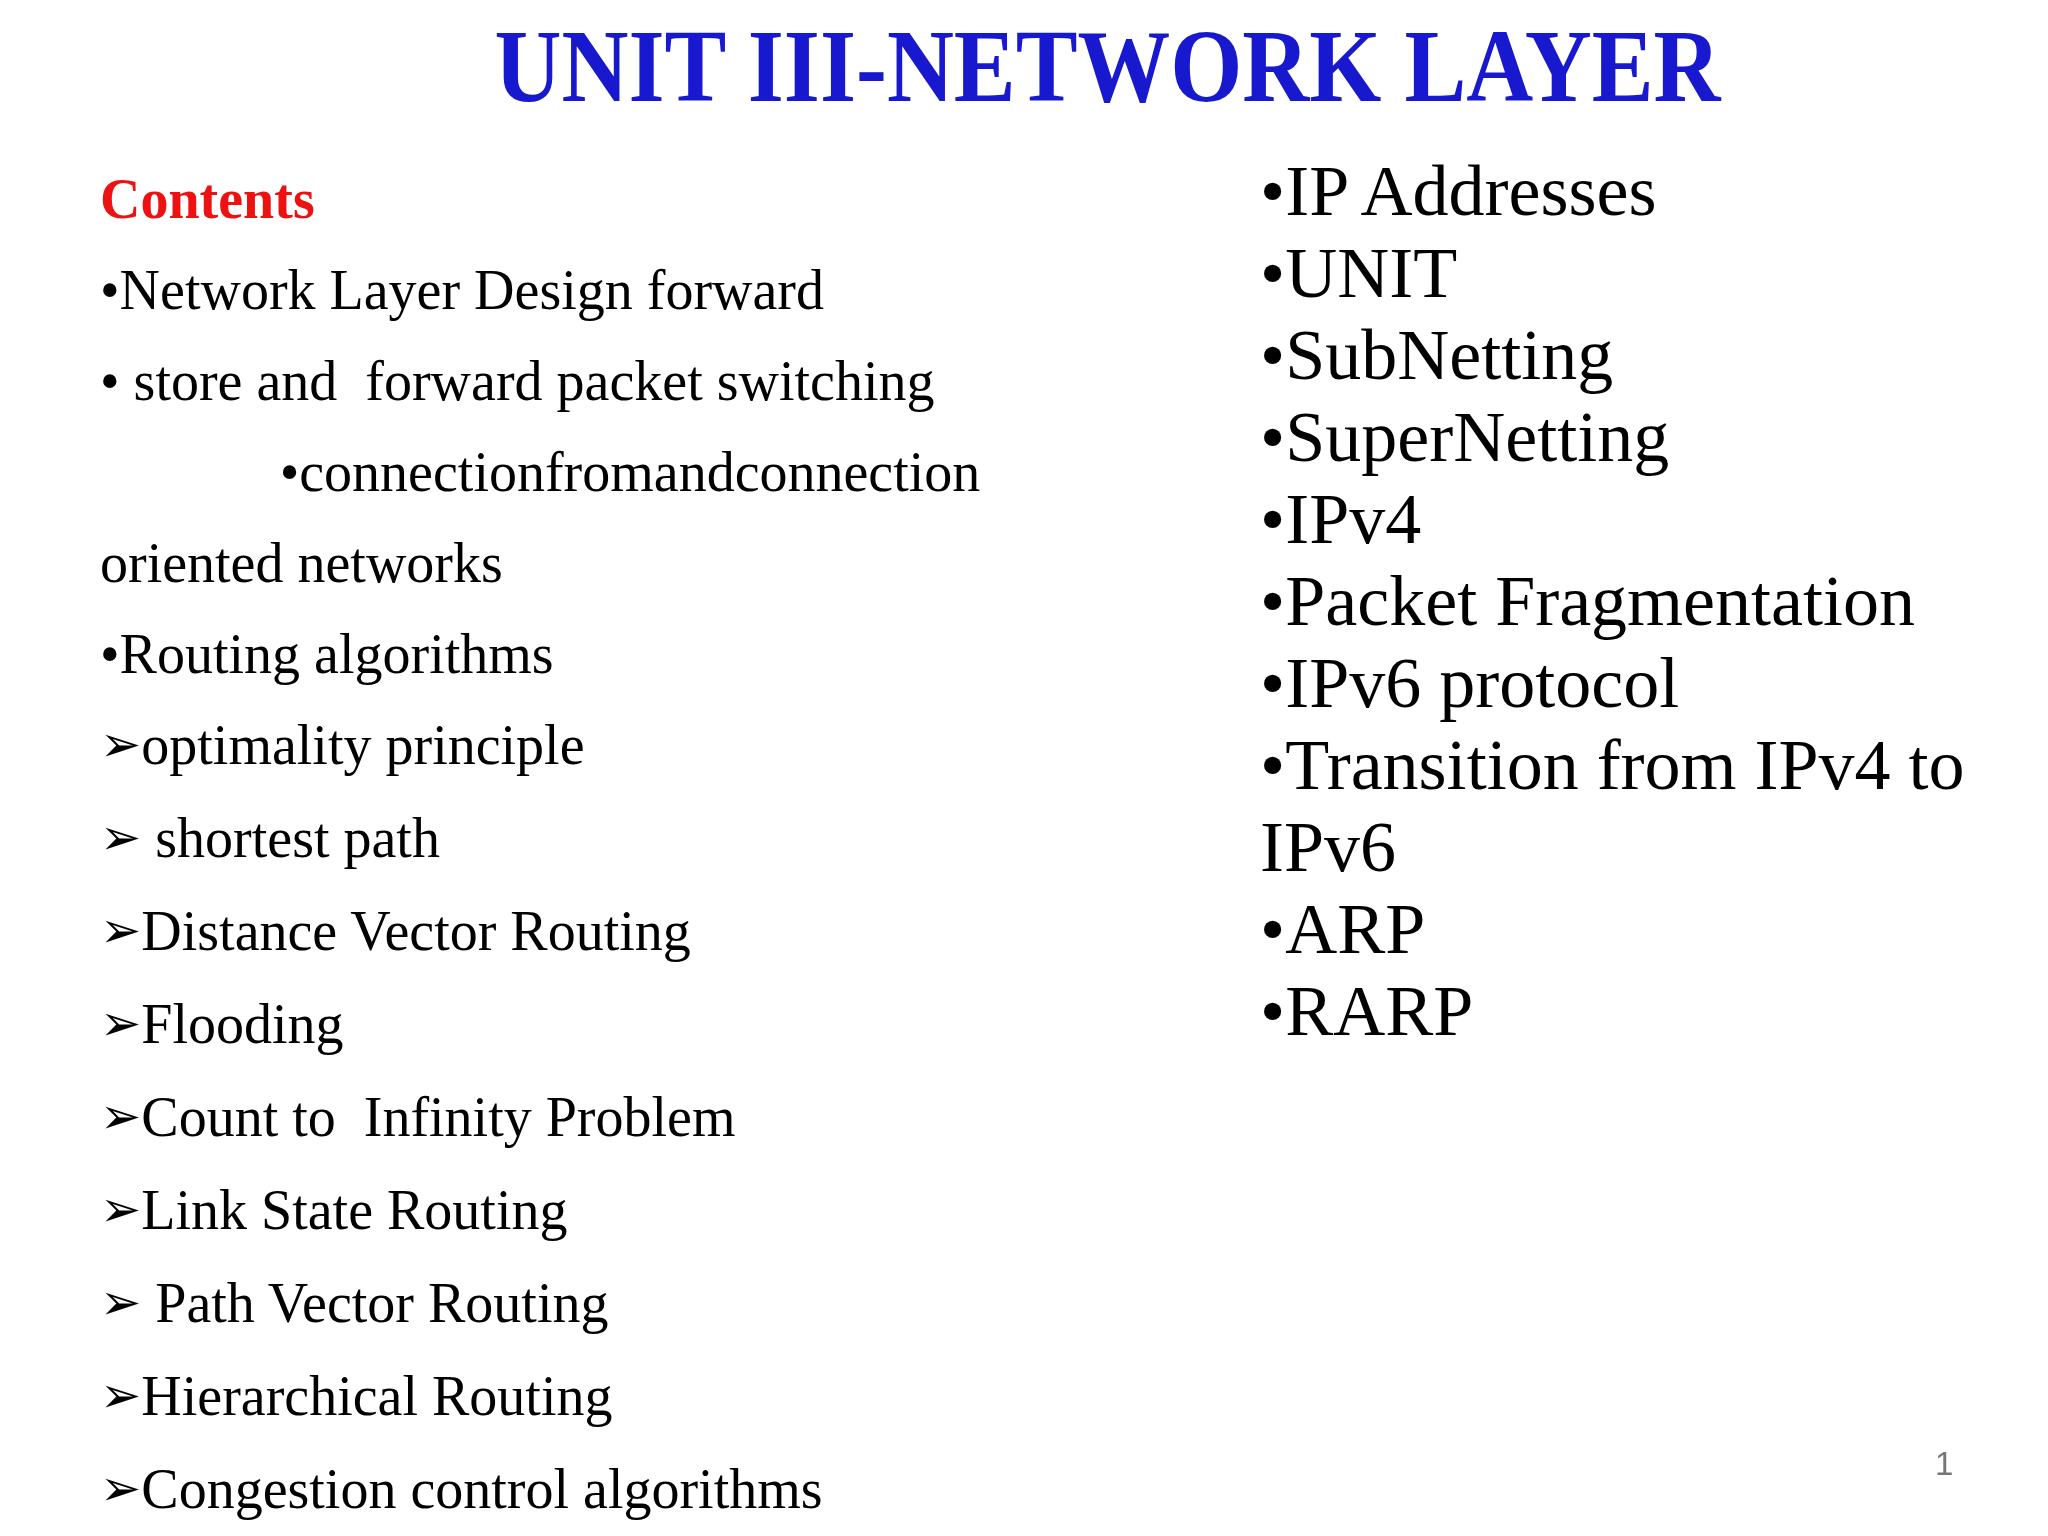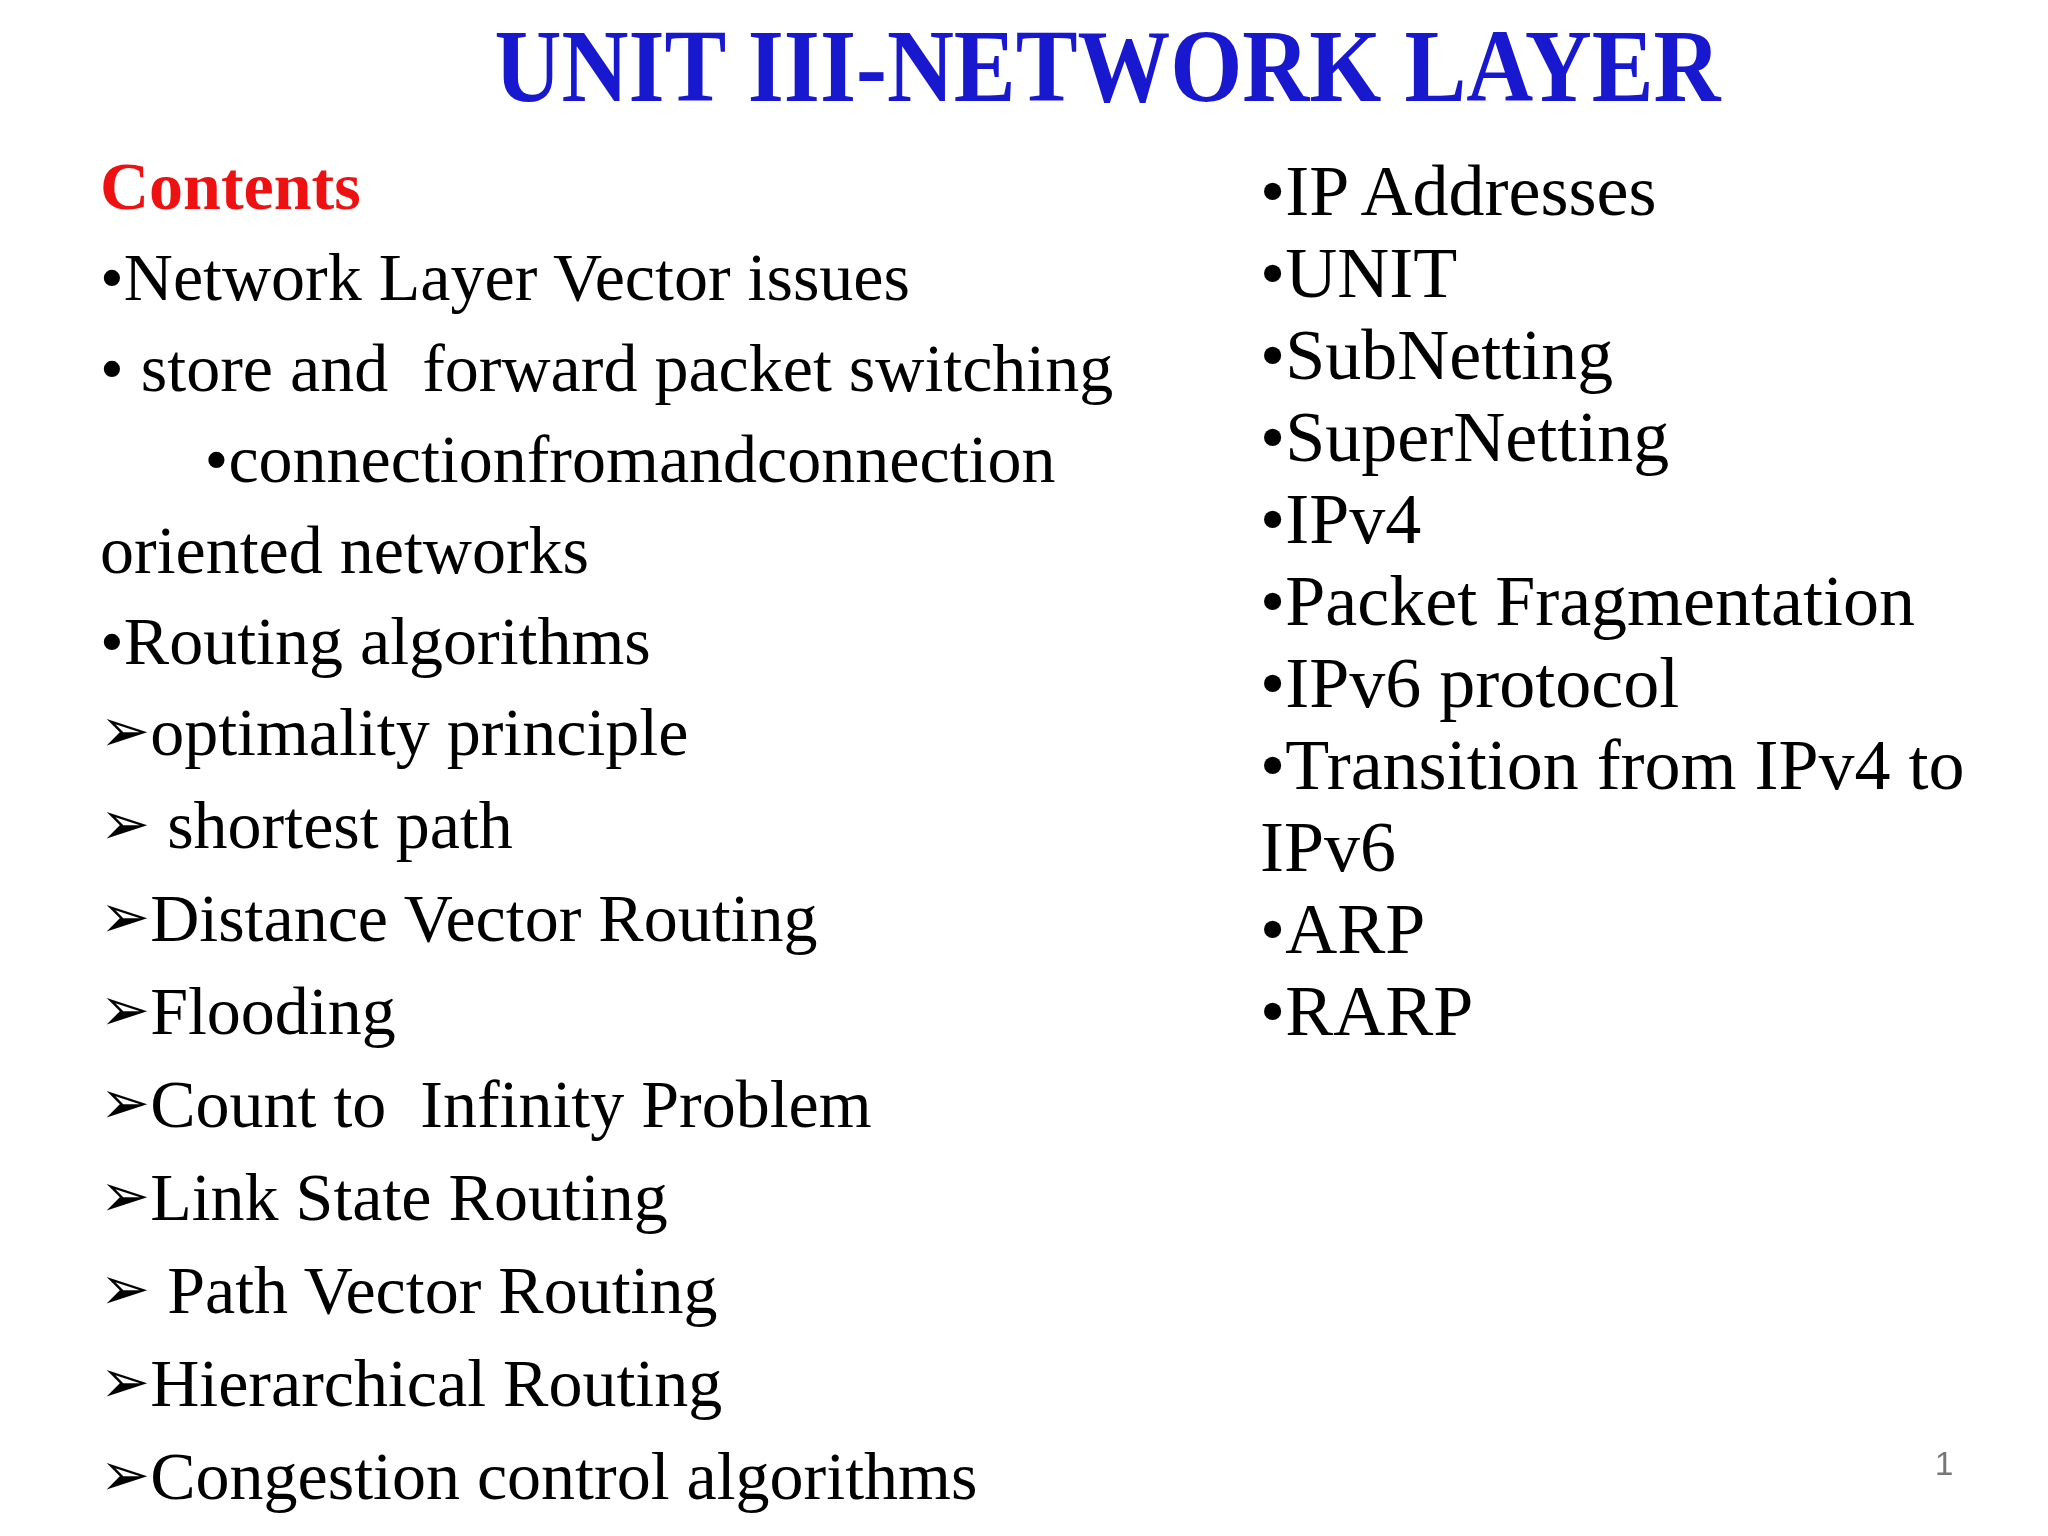--- a/index.html
+++ b/index.html
@@ -23,22 +23,22 @@
     line-height: 112px;
     font-weight: bold;
     color: #1818cf;
     transform: scaleX(0.90);
     white-space: pre;
   }
 
   
   .col { position: absolute; }
   .col-left {
-    left: 73px; top: 141px; width: 1060px;
-    font-size: 68px; line-height: 91px;
+    left: 73px; top: 154px; width: 1060px;
+    font-size: 56px; line-height: 91px;
   }
   .col-right {
     left: 1233px; top: 150px; width: 800px;
     font-size: 72px; line-height: 82px;
   }
 
   .line { white-space: pre; }
   .heading { color: #ee1111; font-weight: bold; }
 
   .bullet-dot { white-space: pre; }
@@ -71,21 +71,21 @@
 </head>
 <body>
 
 <div class="slide">
 
   <h1 class="title">UNIT III-NETWORK LAYER</h1>
 
   <div class="col col-left">
     <div class="line heading">Contents</div>
 
-    <div class="line"><span class="bullet-dot">•</span><span>Network Layer Vector issues</span></div>
+    <div class="line"><span class="bullet-dot">•</span><span>Network Layer Design forward</span></div>
 
     <div class="line"><span class="bullet-dot">•</span><span> store and  forward packet switching</span></div>
 
     <div class="line line-justify">
       <span class="w"><span class="bullet-dot">•</span><span>connection</span></span>
       <span class="w">from</span>
       <span class="w">and</span>
       <span class="w">connection</span>
     </div>
 

